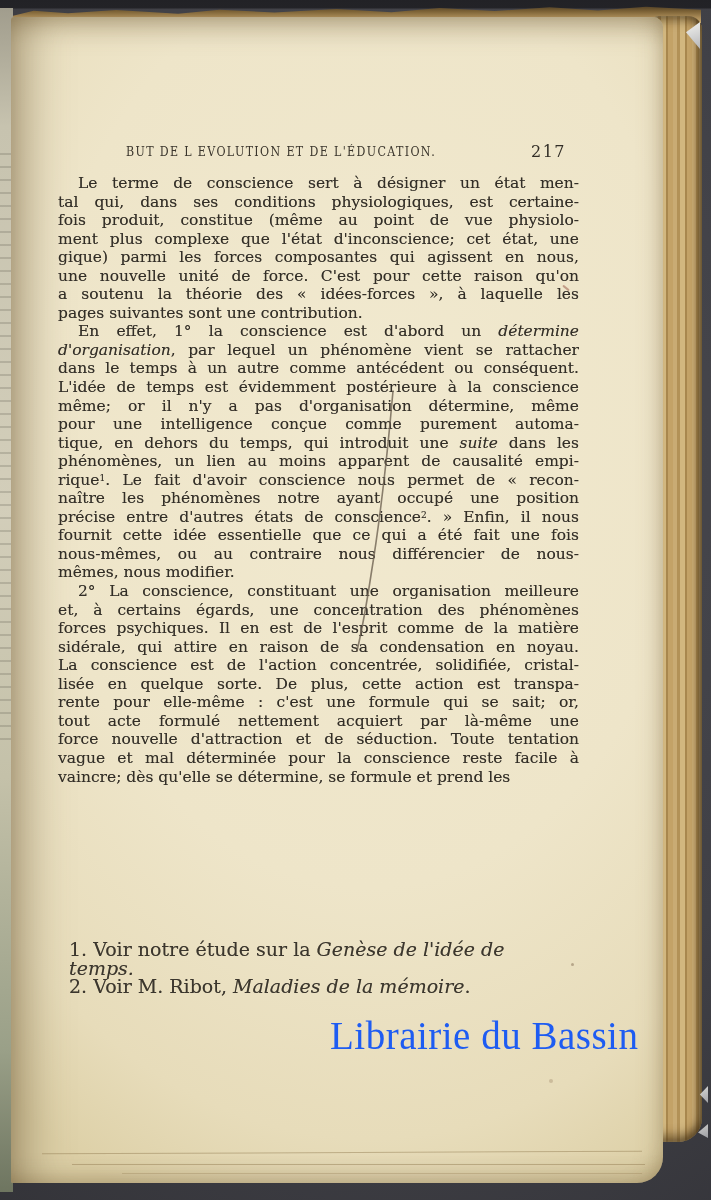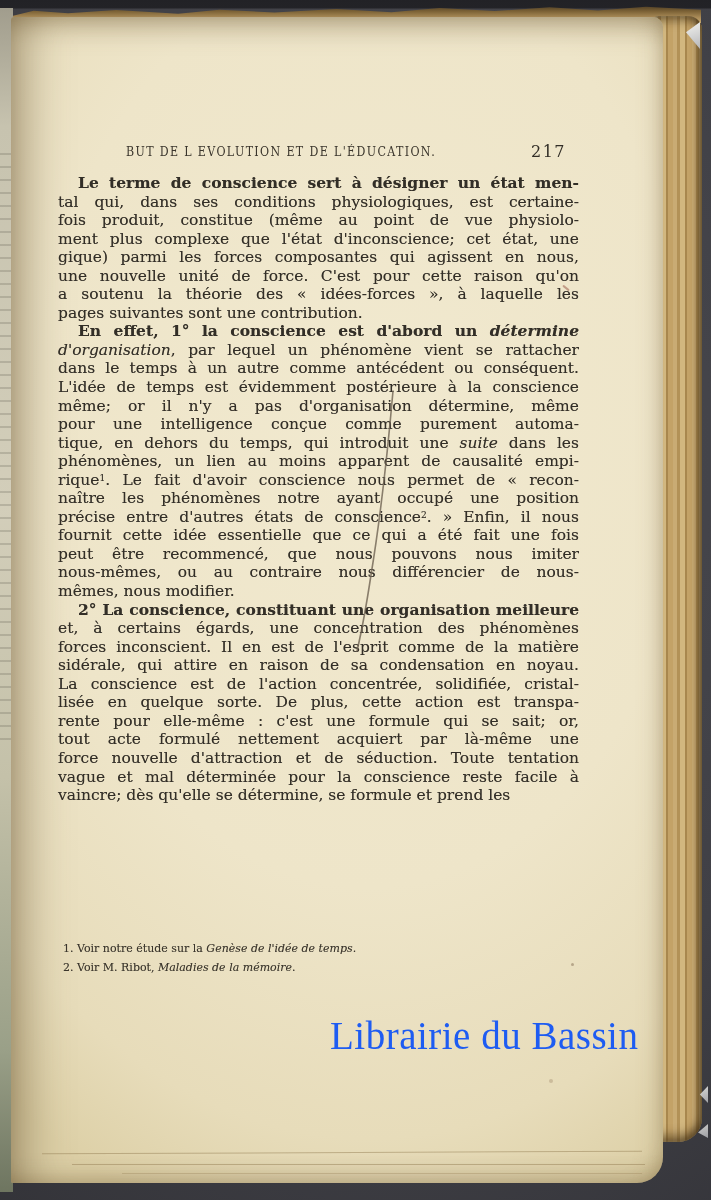--- a/index.html
+++ b/index.html
@@ -45,24 +45,24 @@
   .running-head{position:absolute;left:115px;top:127px;width:300px;white-space:nowrap;
     color:#3a352c;font-size:13.2px;letter-spacing:1.6px;
     transform:scaleX(.84);transform-origin:0 50%;}
   .page-num{position:absolute;left:503px;top:125px;width:52px;text-align:right;
     font-size:16px;letter-spacing:1.5px;color:var(--ink);}
   .body-text{position:absolute;left:47px;top:157px;width:521px;
     font-size:15.5px;line-height:18.55px;color:var(--ink);text-align:justify;
     text-shadow:0 0 .4px rgba(50,45,35,.45);}
   .line{text-align-last:justify;white-space:normal;}
   .line.last{text-align-last:left;}
-  .line.indent{text-indent:20px;font-weight:bold;}
+  .line.indent{text-indent:20px;}
   .line sup{font-size:9px;line-height:0;vertical-align:4px;}
-  .footnotes{position:absolute;left:52px;top:923px;width:502px;
-    font-size:11px;line-height:18.5px;color:#3b362d;text-shadow:0 0 .3px rgba(50,45,35,.4);}
+  .footnotes{position:absolute;left:58px;top:923px;width:502px;
+    font-size:19px;line-height:18.5px;color:#3b362d;text-shadow:0 0 .3px rgba(50,45,35,.4);}
   .watermark{position:absolute;left:319px;top:996px;white-space:nowrap;
     font-family:Liberation Serif, serif;font-size:39px;font-weight:400;
     letter-spacing:.5px;color:var(--wm);}
   .pen-svg{position:absolute;left:0;top:0;pointer-events:none;}
   .speck{position:absolute;}
   .s1{left:551px;top:270px;width:8px;height:2px;background:rgba(158,96,80,.55);transform:rotate(38deg);border-radius:2px;}
   .s2{left:538px;top:1062px;width:4px;height:4px;background:rgba(140,112,82,.3);border-radius:50%;}
   .s3{left:560px;top:946px;width:3px;height:3px;background:rgba(120,95,70,.45);border-radius:50%;}
   i{font-style:italic;}
 </style>
@@ -100,28 +100,27 @@
           <div class="line">dans le temps à un autre comme antécédent ou conséquent.</div>
           <div class="line">L'idée de temps est évidemment postérieure à la conscience</div>
           <div class="line">même; or il n'y a pas d'organisation détermine, même</div>
           <div class="line">pour une intelligence conçue comme purement automa-</div>
           <div class="line">tique, en dehors du temps, qui introduit une <i>suite</i> dans les</div>
           <div class="line">phénomènes, un lien au moins apparent de causalité empi-</div>
           <div class="line">rique<sup>1</sup>. Le fait d'avoir conscience nous permet de « recon-</div>
           <div class="line">naître les phénomènes notre ayant occupé une position</div>
           <div class="line">précise entre d'autres états de conscience<sup>2</sup>. » Enfin, il nous</div>
           <div class="line">fournit cette idée essentielle que ce qui a été fait une fois</div>
-          <div class="line">peut être recommencé, que nous pouvons nous imiter</div>
           <div class="line">nous-mêmes, ou au contraire nous différencier de nous-</div>
           <div class="line last">mêmes, nous modifier.</div>
         </div>
         <div>
           <div class="line indent">2° La conscience, constituant une organisation meilleure</div>
           <div class="line">et, à certains égards, une concentration des phénomènes</div>
-          <div class="line">forces inconscient. Il en est de l'esprit comme de la matière</div>
+          <div class="line">forces psychiques. Il en est de l'esprit comme de la matière</div>
           <div class="line">sidérale, qui attire en raison de sa condensation en noyau.</div>
           <div class="line">La conscience est de l'action concentrée, solidifiée, cristal-</div>
           <div class="line">lisée en quelque sorte. De plus, cette action est transpa-</div>
           <div class="line">rente pour elle-même : c'est une formule qui se sait; or,</div>
           <div class="line">tout acte formulé nettement acquiert par là-même une</div>
           <div class="line">force nouvelle d'attraction et de séduction. Toute tentation</div>
           <div class="line">vague et mal déterminée pour la conscience reste facile à</div>
           <div class="line last">vaincre; dès qu'elle se détermine, se formule et prend les</div>
         </div>
       </div>

